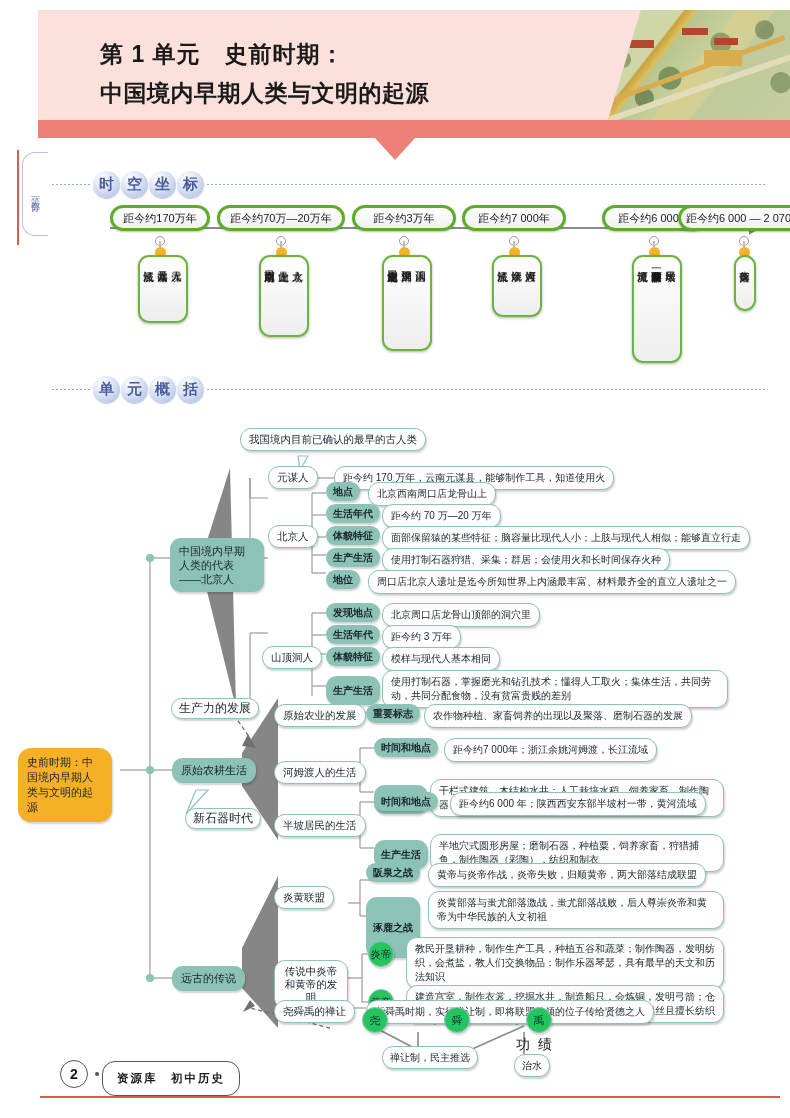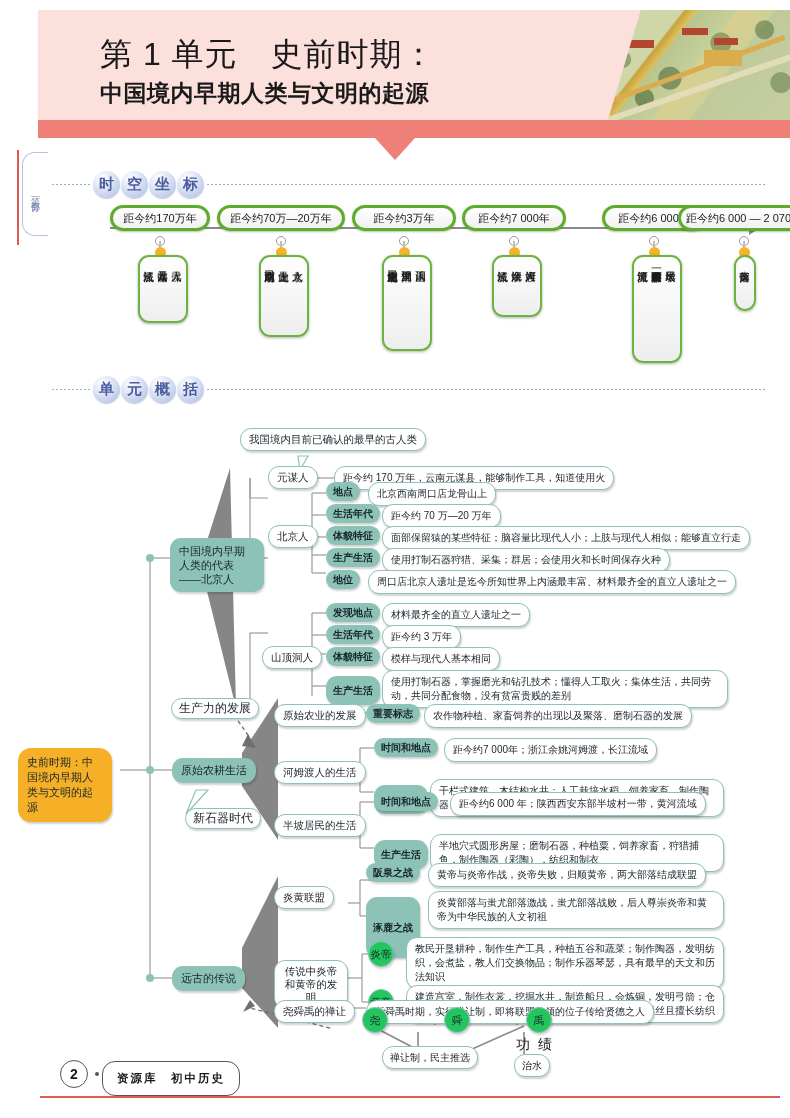--- a/index.html
+++ b/index.html
@@ -38,21 +38,21 @@
         #b9c58f 34%, #c5cf9b 48%,
         #d8cf8f 49%, #cfcf96 62%,
         #bfc99a 63%, #c7cfa2 100%);
   }
   #header-art .roof { position:absolute; background:#b2462f; }
   #header-art .wall { position:absolute; background:#d9ad4e; }
   #header-art .path { position:absolute; background:#e3dcb9; }
   #title-block{
     position:absolute; left:62px; top:24px; width:470px;
   }
-  .title-line1{ font-size:32px; font-weight:normal; letter-spacing:1px; line-height:40px; }
+  .title-line1{ font-size:23px; font-weight:bold; letter-spacing:1px; line-height:40px; }
   .title-line2{ font-size:23px; font-weight:bold; letter-spacing:.5px; line-height:38px; }
   #header-notch{
     position:absolute; left:0; right:0; top:138px; height:0;
   }
   #header-notch svg{ display:block; margin:0 auto; }
 
   
   #side-tab{
     position:absolute; left:22px; top:152px; width:26px; height:84px;
     border:1px solid #b9c2dd; border-right:none;
@@ -403,21 +403,21 @@
   <div class="node desc" style="left:382px; top:96px;">距今约 70 万—20 万年</div>
   <div class="node tag" style="left:326px; top:118px;">体貌特征</div>
   <div class="node desc" style="left:382px; top:118px;">面部保留猿的某些特征；脑容量比现代人小；上肢与现代人相似；能够直立行走</div>
   <div class="node tag" style="left:326px; top:140px;">生产生活</div>
   <div class="node desc" style="left:382px; top:140px;">使用打制石器狩猎、采集；群居；会使用火和长时间保存火种</div>
   <div class="node tag" style="left:326px; top:162px;">地位</div>
   <div class="node desc" style="left:368px; top:162px;">周口店北京人遗址是迄今所知世界上内涵最丰富、材料最齐全的直立人遗址之一</div>
 
   <div class="node l2" style="left:262px; top:238px;">山顶洞人</div>
   <div class="node tag" style="left:326px; top:195px;">发现地点</div>
-  <div class="node desc" style="left:382px; top:195px;">材料最齐全的直立人遗址之一</div>
+  <div class="node desc" style="left:382px; top:195px;">北京周口店龙骨山顶部的洞穴里</div>
   <div class="node tag" style="left:326px; top:217px;">生活年代</div>
   <div class="node desc" style="left:382px; top:217px;">距今约 3 万年</div>
   <div class="node tag" style="left:326px; top:239px;">体貌特征</div>
   <div class="node desc" style="left:382px; top:239px;">模样与现代人基本相同</div>
   <div class="node tag" style="left:326px; top:268px; padding:8px 7px;">生产生活</div>
   <div class="node desc" style="left:382px; top:262px; width:346px;">使用打制石器，掌握磨光和钻孔技术；懂得人工取火；集体生活，共同劳动，共同分配食物，没有贫富贵贱的差别</div>
 
   <div class="node l1" style="left:172px; top:350px;">原始农耕生活</div>
   <div class="node callout small" style="left:144px; top:290px;">生产力的发展</div>
   <div class="node callout small" style="left:158px; top:400px;">新石器时代</div>

